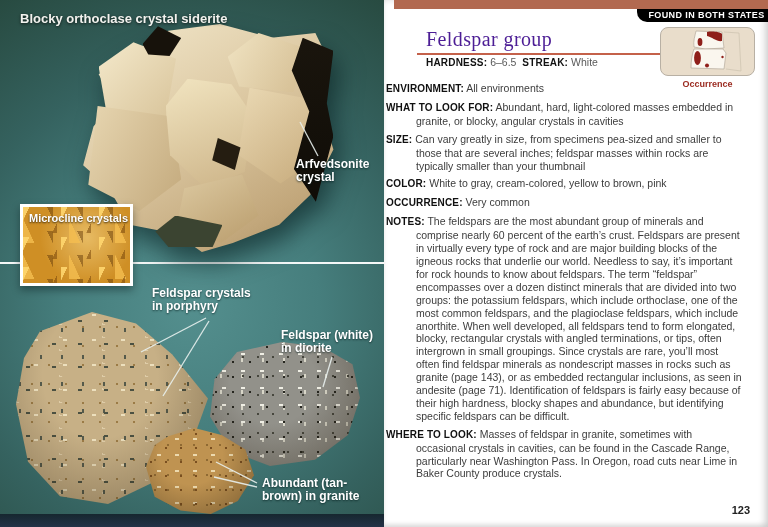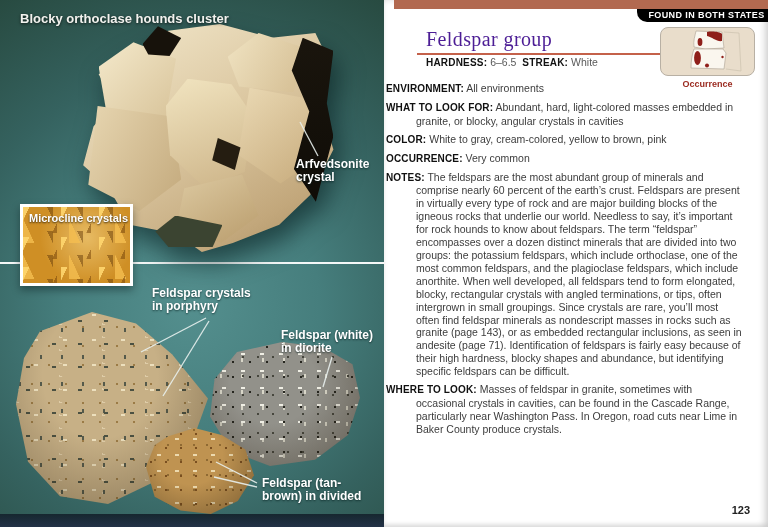--- a/index.html
+++ b/index.html
@@ -152,21 +152,21 @@
 
   .page-number { position:absolute; right:18px; bottom:11px; font-size:11px; font-weight:bold; color:#222; }
 </style>
 </head>
 <body>
 
 <div class="spread">
 
   <div class="page-left">
 
-    <div class="photo-caption">Blocky orthoclase hounds cluster</div>
+    <div class="photo-caption">Blocky orthoclase crystal siderite</div>
 
     <div class="cluster">
       <div class="base"></div>
       <div class="f f1"></div>
       <div class="f f2"></div>
       <div class="f f3"></div>
       <div class="f f4"></div>
       <div class="f f5"></div>
       <div class="f f6"></div>
       <div class="f dark1"></div>
@@ -198,21 +198,21 @@
     <div class="rock rock-diorite">
       <div class="rock-shade"></div>
     </div>
     <div class="rock rock-granite">
       <div class="rock-shade"></div>
     </div>
 
     <div class="photo-label label-arfvedsonite">Arfvedsonite crystal</div>
     <div class="photo-label label-porphyry">Feldspar crystals in porphyry</div>
     <div class="photo-label label-diorite">Feldspar (white) in diorite</div>
-    <div class="photo-label label-granite">Feldspar (tan-brown) in divided</div>
+    <div class="photo-label label-granite">Abundant (tan-brown) in granite</div>
 
     <div class="navy-strip"></div>
   </div>
 
   <div class="page-right">
 
     <div class="top-bar"></div>
     <div class="state-banner">FOUND IN BOTH STATES</div>
 
     <div class="title-wrap">
@@ -240,20 +240,22 @@
         </g>
       </svg>
     </div>
     <div class="occ-caption">Occurrence</div>
 
     <div class="fields">
       <p class="field"><b>ENVIRONMENT:</b>
          <span>All environments</span></p>
       <p class="field"><b>WHAT TO LOOK FOR:</b>
          <span>Abundant, hard, light-colored masses embedded in granite, or blocky, angular crystals in cavities</span></p>
+      <p class="field"><b>SIZE:</b>
+         <span>Can vary greatly in size, from specimens pea-sized and smaller to those that are several inches; feldspar masses within rocks are typically smaller than your thumbnail</span></p>
       <p class="field"><b>COLOR:</b>
          <span>White to gray, cream-colored, yellow to brown, pink</span></p>
       <p class="field"><b>OCCURRENCE:</b>
          <span>Very common</span></p>
       <p class="field"><b>NOTES:</b>
          <span>The feldspars are the most abundant group of minerals and comprise nearly 60 percent of the earth’s crust. Feldspars are present in virtually every type of rock and are major building blocks of the igneous rocks that underlie our world. Needless to say, it’s important for rock hounds to know about feldspars. The term “feldspar” encompasses over a dozen distinct minerals that are divided into two groups: the potassium feldspars, which include orthoclase, one of the most common feldspars, and the plagioclase feldspars, which include anorthite. When well developed, all feldspars tend to form elongated, blocky, rectangular crystals with angled terminations, or tips, often intergrown in small groupings. Since crystals are rare, you’ll most often find feldspar minerals as nondescript masses in rocks such as granite (page 143), or as embedded rectangular inclusions, as seen in andesite (page 71). Identification of feldspars is fairly easy because of their high hardness, blocky shapes and abundance, but identifying specific feldspars can be difficult.</span></p>
       <p class="field"><b>WHERE TO LOOK:</b>
          <span>Masses of feldspar in granite, sometimes with occasional crystals in cavities, can be found in the Cascade Range, particularly near Washington Pass. In Oregon, road cuts near Lime in Baker County produce crystals.</span></p>
     </div>
 

